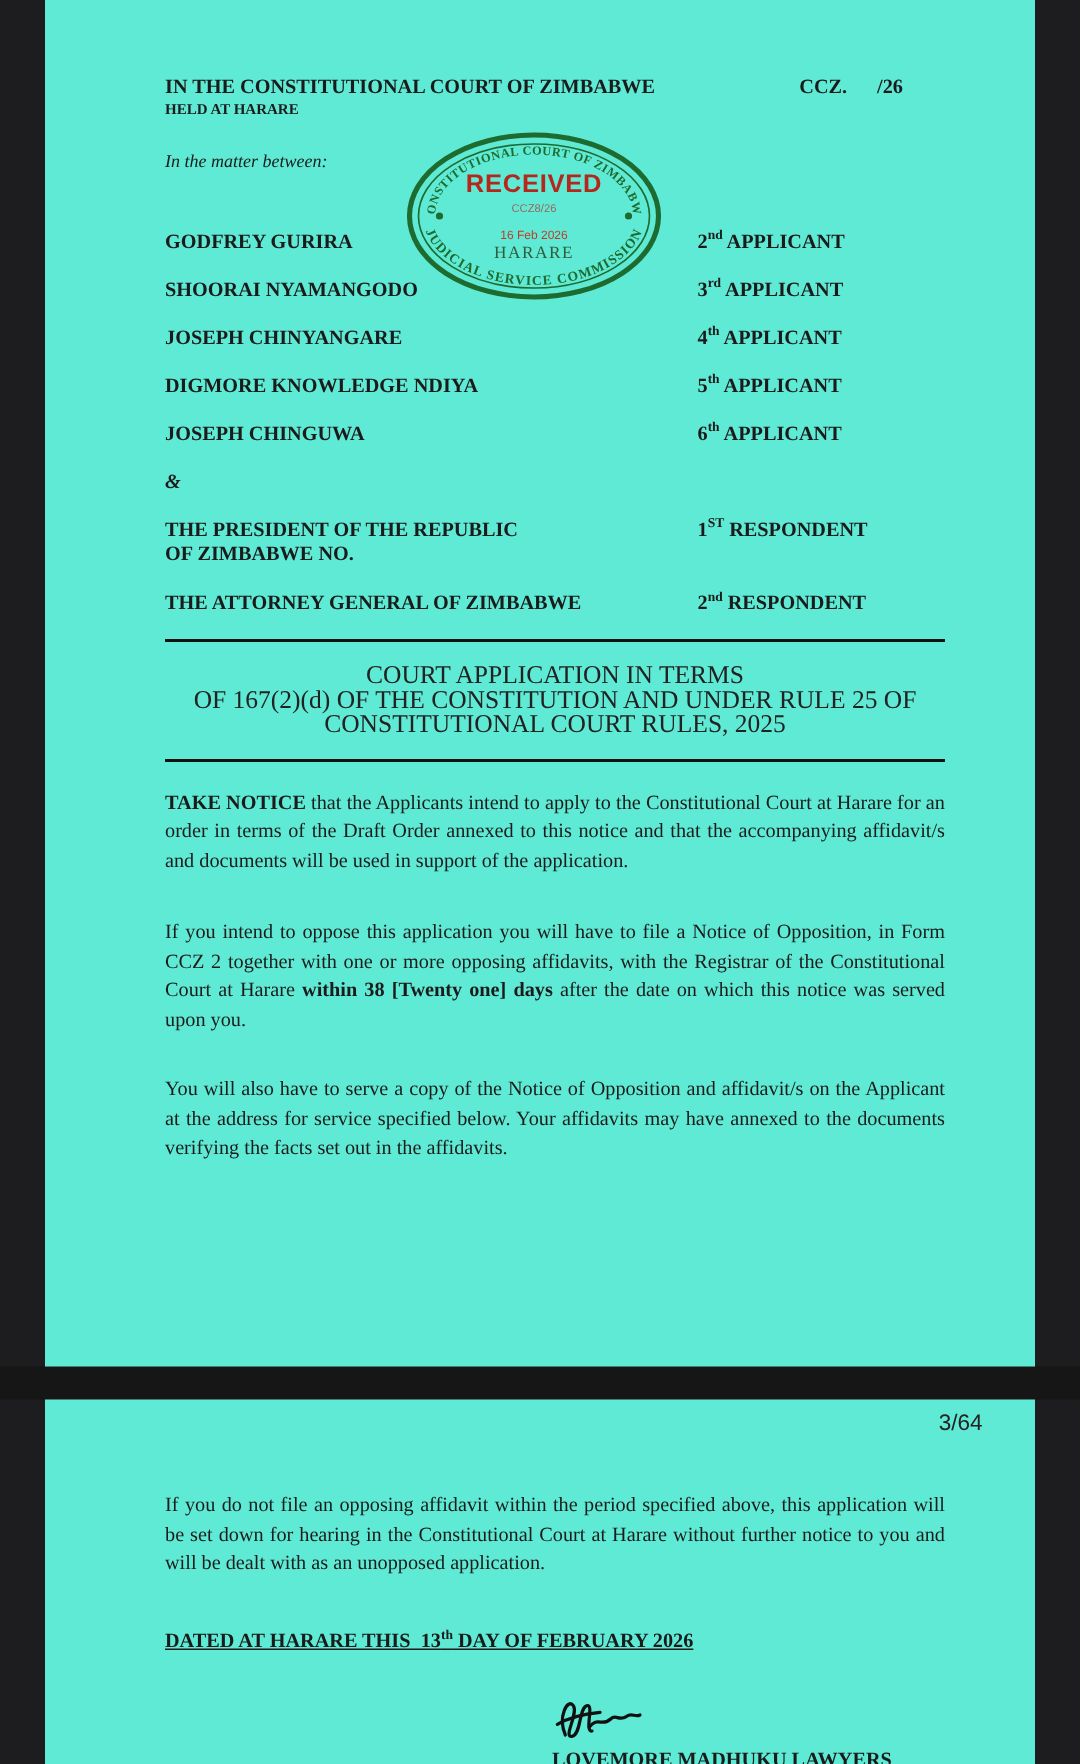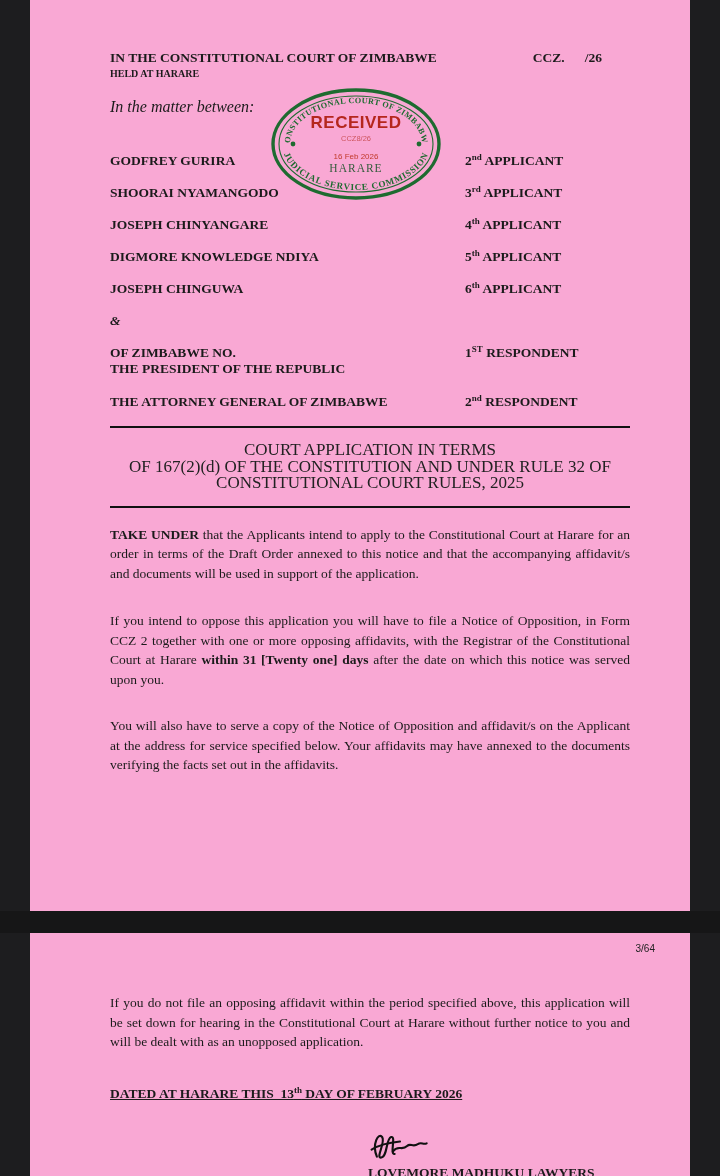--- a/index.html
+++ b/index.html
@@ -4,21 +4,21 @@
 <style>
   html,body{margin:0;padding:0;}
   body{
     width:720px;height:1176px;overflow:hidden;
     background:#1d1d1f;
     font-family:"Liberation Serif", serif;
     color:#1b1b1b;
     -webkit-font-smoothing:antialiased;
   }
   .page{
-    background:#f9a8d4;
+    background:#5eead4;
     margin-left:30px;
     width:660px;
     box-sizing:border-box;
   }
   .page-1{
     height:911px;
     padding:50px 60px 0 80px;
     position:relative;
   }
   .page-gap{height:22px;background:#161617;}
@@ -26,21 +26,21 @@
     height:243px;
     padding:8px 60px 0 80px;
     position:relative;
   }
   .hdr-row{
     display:flex;justify-content:space-between;
     font-weight:bold;font-size:13.5px;line-height:16px;
   }
   .case-cell{display:flex;gap:20px;padding-right:28px;}
   .hdr-line2{font-weight:bold;font-size:10px;line-height:16px;}
-  .matter-line{margin-top:17px;font-style:italic;font-size:16px;line-height:16px;}
+  .matter-line{margin-top:17px;font-style:italic;font-size:12px;line-height:16px;}
   .parties{margin-top:38px;}
   .party-row{
     display:flex;font-weight:bold;font-size:13.5px;line-height:15px;
     margin-bottom:17px;
   }
   .party-name{flex:1;}
   .party-role{width:165px;flex-shrink:0;}
   .party-role sup, .dated sup{font-size:9px;vertical-align:super;line-height:0;}
   .amp-row{font-weight:bold;font-style:italic;font-size:13.5px;line-height:15px;margin-bottom:17px;}
   .resp-name div{line-height:16px;}
@@ -55,21 +55,21 @@
   }
   .para-notice{margin-top:17px;}
   .para-oppose{margin-top:28px;}
   .para-serve{margin-top:27px;}
   .stamp{
     position:absolute;left:240px;top:86px;width:172px;height:116px;
   }
   .page-indicator{
     text-align:right;margin-right:-25px;
     font-family:"Liberation Sans", sans-serif;
-    font-size:10px;line-height:16px;color:#222;
+    font-size:15px;line-height:16px;color:#222;
   }
   .para-unopposed{margin-top:36px;}
   .dated{
     margin-top:33px;font-weight:bold;font-size:13.5px;line-height:17px;text-decoration:underline;
   }
   .signature-block{margin-top:26px;margin-left:258px;}
   .signature-svg{display:block;margin-bottom:1px;}
   .firm-name{font-weight:bold;font-size:13.5px;line-height:16px;}
 </style>
 </head>
@@ -136,45 +136,45 @@
 
     <div class="party-row">
       <span class="party-name">JOSEPH CHINGUWA</span>
       <span class="party-role"><span>6</span><sup>th</sup> <span>APPLICANT</span></span>
     </div>
 
     <div class="amp-row">&amp;</div>
 
     <div class="party-row">
       <span class="party-name resp-name">
+        <div>THE PRESIDENT OF THE REPUBLIC</div>
         <div>OF ZIMBABWE NO.</div>
-        <div>THE PRESIDENT OF THE REPUBLIC</div>
       </span>
       <span class="party-role"><span>1</span><sup>ST</sup> <span>RESPONDENT</span></span>
     </div>
 
     <div class="party-row">
       <span class="party-name">THE ATTORNEY GENERAL OF ZIMBABWE</span>
       <span class="party-role"><span>2</span><sup>nd</sup> <span>RESPONDENT</span></span>
     </div>
   </div>
 
   <div class="rule"></div>
 
   <div class="doc-title">
     <div>COURT APPLICATION IN TERMS</div>
-    <div>OF 167(2)(d) OF THE CONSTITUTION AND UNDER RULE 32 OF</div>
+    <div>OF 167(2)(d) OF THE CONSTITUTION AND UNDER RULE 25 OF</div>
     <div>CONSTITUTIONAL COURT RULES, 2025</div>
   </div>
 
   <div class="rule rule-2"></div>
 
-  <p class="body-para para-notice"><b>TAKE UNDER</b><span> that the Applicants intend to apply to the Constitutional Court at Harare for an order in terms of the Draft Order annexed to this notice and that the accompanying affidavit/s and documents will be used in support of the application.</span></p>
+  <p class="body-para para-notice"><b>TAKE NOTICE</b><span> that the Applicants intend to apply to the Constitutional Court at Harare for an order in terms of the Draft Order annexed to this notice and that the accompanying affidavit/s and documents will be used in support of the application.</span></p>
 
-  <p class="body-para para-oppose"><span>If you intend to oppose this application you will have to file a Notice of Opposition, in Form CCZ 2 together with one or more opposing affidavits, with the Registrar of the Constitutional Court at Harare </span><b>within 31 [Twenty one] days</b><span> after the date on which this notice was served upon you.</span></p>
+  <p class="body-para para-oppose"><span>If you intend to oppose this application you will have to file a Notice of Opposition, in Form CCZ 2 together with one or more opposing affidavits, with the Registrar of the Constitutional Court at Harare </span><b>within 38 [Twenty one] days</b><span> after the date on which this notice was served upon you.</span></p>
 
   <p class="body-para para-serve">You will also have to serve a copy of the Notice of Opposition and affidavit/s on the Applicant at the address for service specified below. Your affidavits may have annexed to the documents verifying the facts set out in the affidavits.</p>
 
 </div>
 
 <div class="page-gap"></div>
 
 <div class="page page-2">
 
   <div class="page-indicator">3/64</div>

